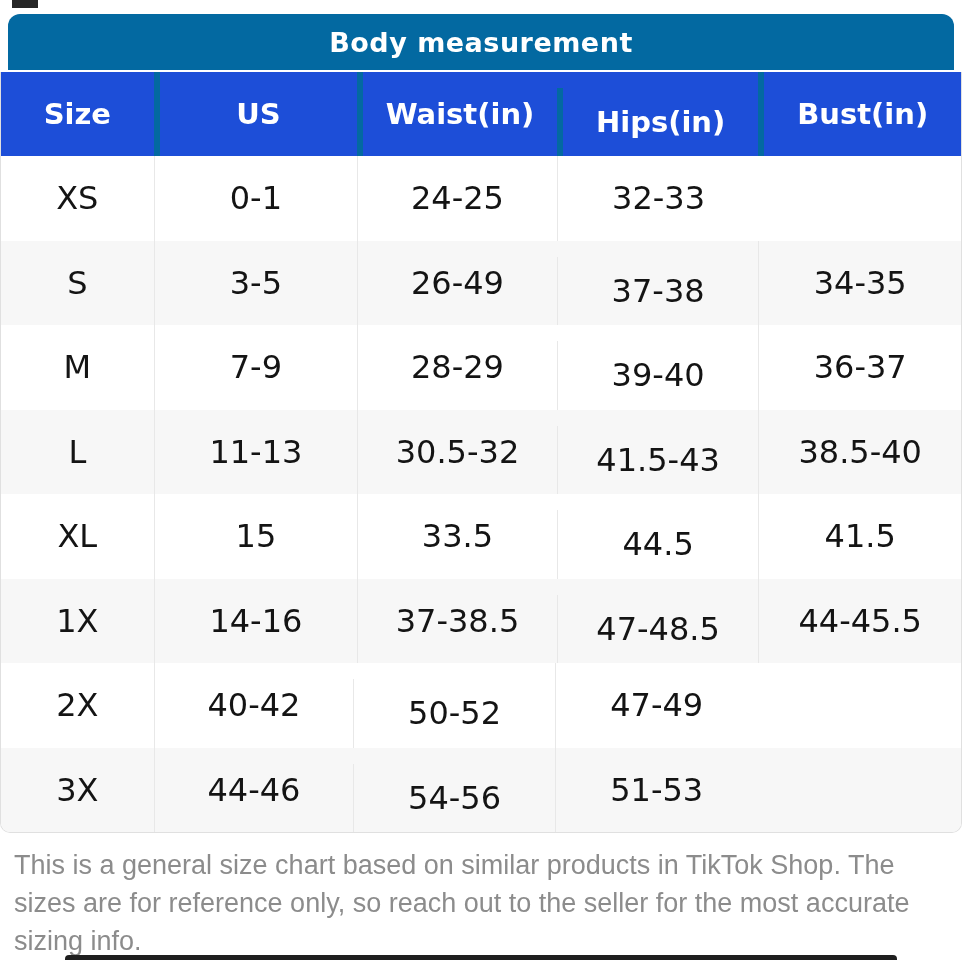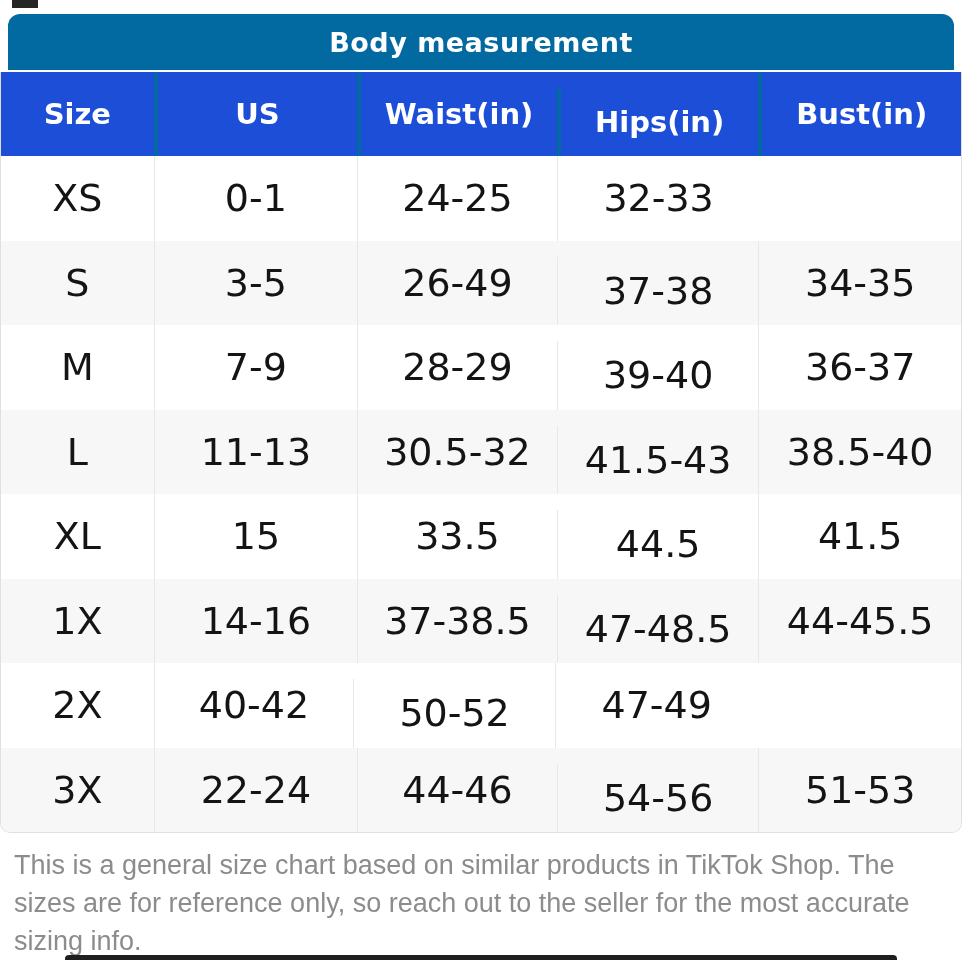--- a/index.html
+++ b/index.html
@@ -52,32 +52,32 @@
   }
   .thead {
     display: flex;
     height: 84px;
     background: #1d4ed8;
   }
   .thead .tcell {
     color: #ffffff;
     font-weight: bold;
     font-size: 29px;
-    border-left: 4px solid #0369a1;
+    border-left: 6px solid #0369a1;
   }
   .thead .tcell.c0 { border-left: none; }
   .trow {
     display: flex;
     height: 84.5px;
     background: #ffffff;
   }
   .trow.alt { background: #f7f7f7; }
   .trow .tcell {
     color: #141414;
-    font-size: 38px;
+    font-size: 32px;
     border-left: 1px solid #e8e8e8;
   }
   .trow .tcell.c0 { border-left: none; }
   .tcell {
     display: flex;
     align-items: center;
     justify-content: center;
     box-sizing: border-box;
   }
   .c0 { width: 15.9%; }
@@ -171,21 +171,20 @@
             <div class="tcell c4">44-45.5</div>
           </div>
           <div class="trow">
             <div class="tcell c0">2X</div>
             <div class="tcell c2">40-42</div>
             <div class="tcell c3">50-52</div>
             <div class="tcell c4">47-49</div>
           </div>
           <div class="trow alt">
             <div class="tcell c0">3X</div>
-            <div class="tcell c1">22-24</div>
             <div class="tcell c2">44-46</div>
             <div class="tcell c3">54-56</div>
             <div class="tcell c4">51-53</div>
           </div>
         </div>
     </div>
 
   </div>
 
   <p class="disclaimer">This is a general size chart based on similar products in TikTok Shop. The sizes are for reference only, so reach out to the seller for the most accurate sizing info.</p>

